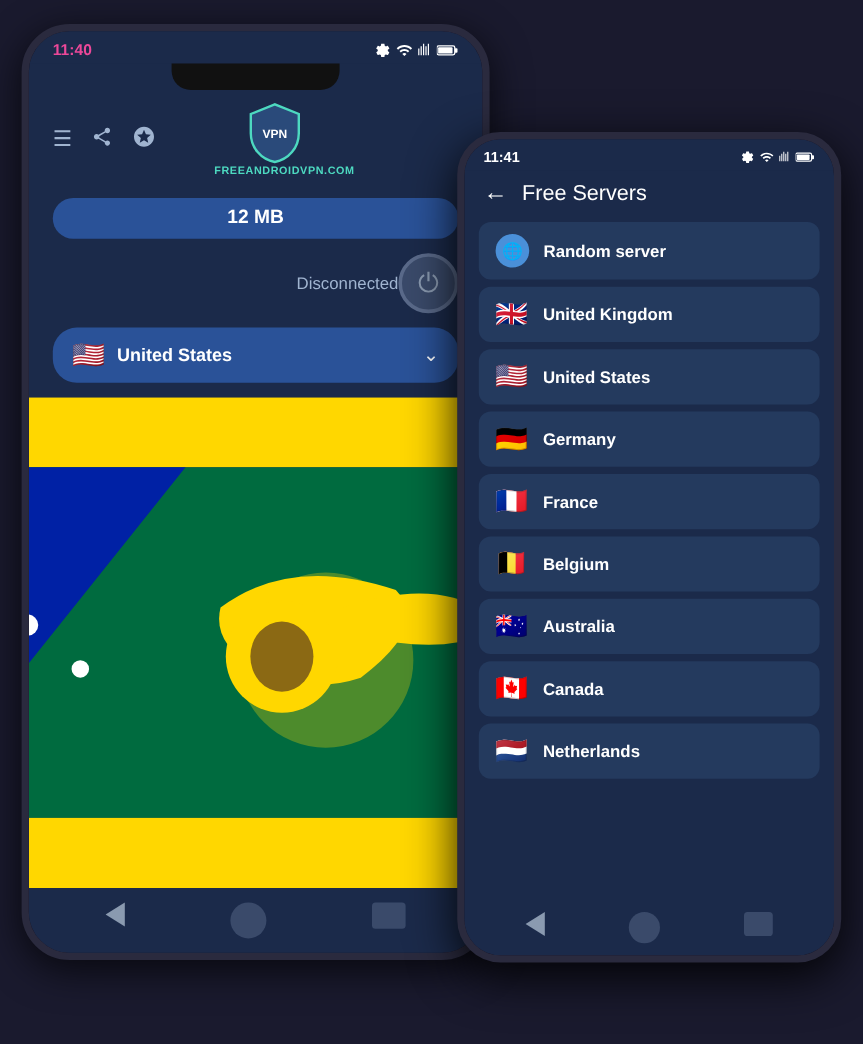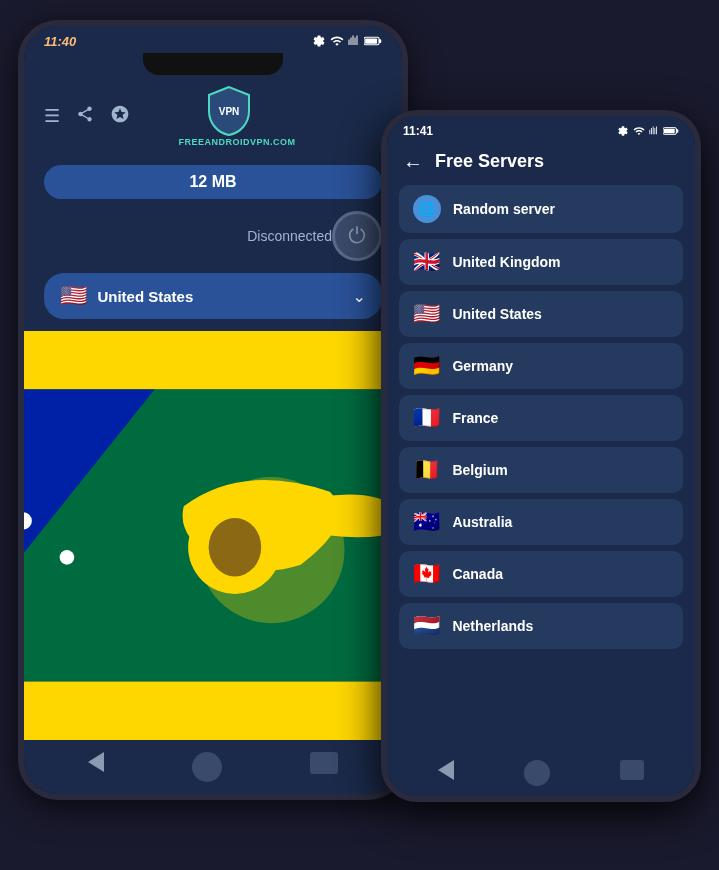--- a/index.html
+++ b/index.html
@@ -37,28 +37,27 @@
       border-radius: 34px;
       overflow: hidden;
       display: flex;
       flex-direction: column;
     }
 
     
     .status-bar {
       background: #1b2a4a;
       display: flex;
-      align-items: flex-start;
+      align-items: flex-end;
       justify-content: space-between;
       padding: 8px 20px 4px;
-      color: #fdba74;
+      color: #ec4899;
       font-size: 13px;
       font-weight: bold;
       flex-shrink: 0;
-      font-style: italic;
     }
 
     .status-bar .time { font-size: 13px; font-weight: bold; }
     .status-icons { display: flex; gap: 4px; align-items: center; }
 
     
     .notch-area {
       display: flex;
       justify-content: center;
       flex-shrink: 0;
@@ -243,21 +242,21 @@
 
     
     .server-header {
       display: flex;
       align-items: center;
       padding: 8px 16px 12px;
       gap: 12px;
       flex-shrink: 0;
     }
     .back-arrow { color: white; font-size: 20px; cursor: pointer; }
-    .server-title { color: white; font-size: 18px; font-weight: bold; }
+    .server-title { color: white; font-size: 18px; font-weight: normal; }
 
     
     .server-list {
       flex: 1;
       overflow-y: auto;
       padding: 0 12px;
       display: flex;
       flex-direction: column;
       gap: 6px;
     }

